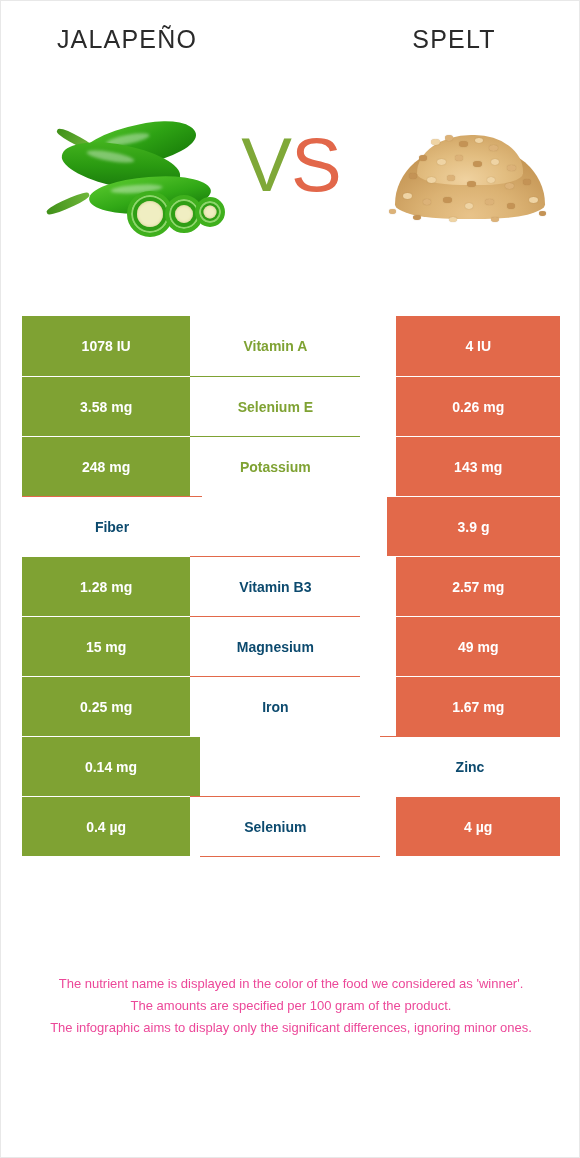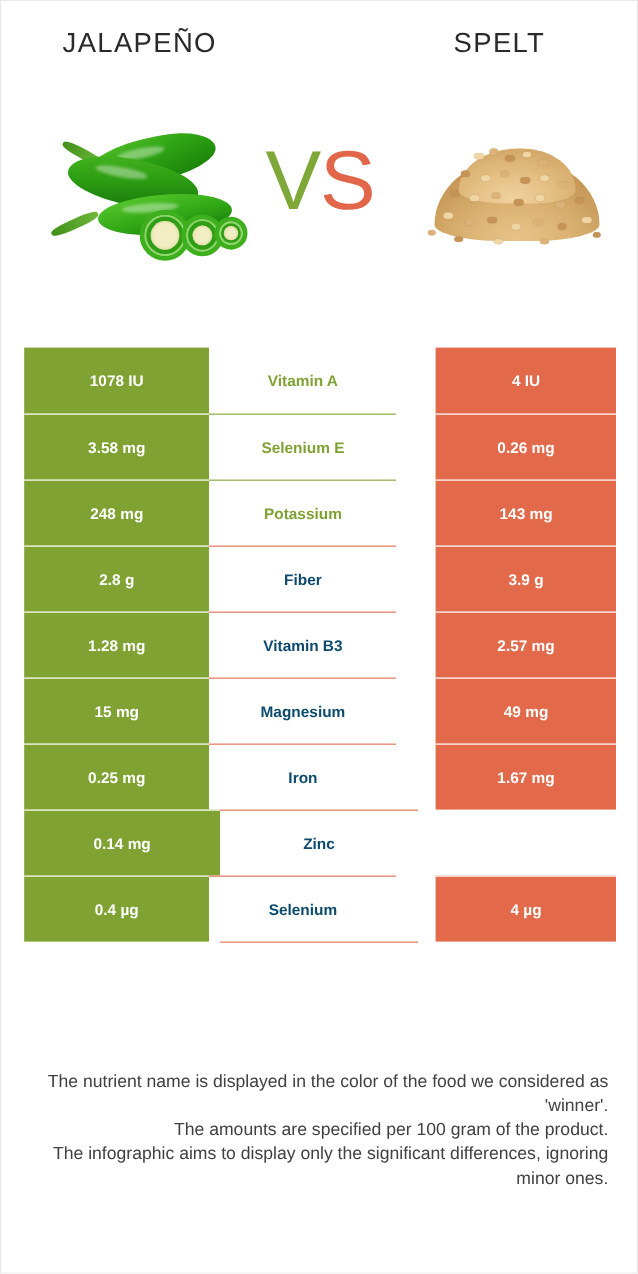--- a/index.html
+++ b/index.html
@@ -166,20 +166,21 @@
   .table {
     position: absolute;
     left: 21px;
     top: 315px;
     width: 538px;
   }
   .row {
     display: flex;
     width: 538px;
     height: 60px;
+    justify-content: space-between;
   }
   .cell {
     display: flex;
     align-items: center;
     justify-content: center;
     font-size: 14px;
     font-weight: 600;
     white-space: nowrap;
   }
   .cell-left {
@@ -216,24 +217,24 @@
   .tf-seg-l { width: 178px; background: transparent; }
   .tf-seg-m { width: 180px; background: #e2694a; }
   .tf-seg-r { width: 180px; background: transparent; }
 
   
   .footnote {
     position: absolute;
     left: 28px;
     top: 972px;
     width: 524px;
-    text-align: right;
-    font-size: 16px;
+    text-align: center;
+    font-size: 13px;
     line-height: 22px;
-    color: #404040;
+    color: #ec4899;
   }
   .footnote div { white-space: normal; }
 </style>
 </head>
 <body>
 
 <div id="page">
 
   <div class="title-row">
     <div class="food-title title-left">JALAPEÑO</div>
@@ -318,21 +319,20 @@
       <div class="cell cell-right">0.26 mg</div>
     </div>
 
     <div class="row win-green">
       <div class="cell cell-left">248 mg</div>
       <div class="cell cell-mid">Potassium</div>
       <div class="cell cell-right">143 mg</div>
     </div>
 
     <div class="row win-orange">
-      <div class="cell cell-left">2.8 g</div>
       <div class="cell cell-mid">Fiber</div>
       <div class="cell cell-right">3.9 g</div>
     </div>
 
     <div class="row win-orange">
       <div class="cell cell-left">1.28 mg</div>
       <div class="cell cell-mid">Vitamin B3</div>
       <div class="cell cell-right">2.57 mg</div>
     </div>
 

